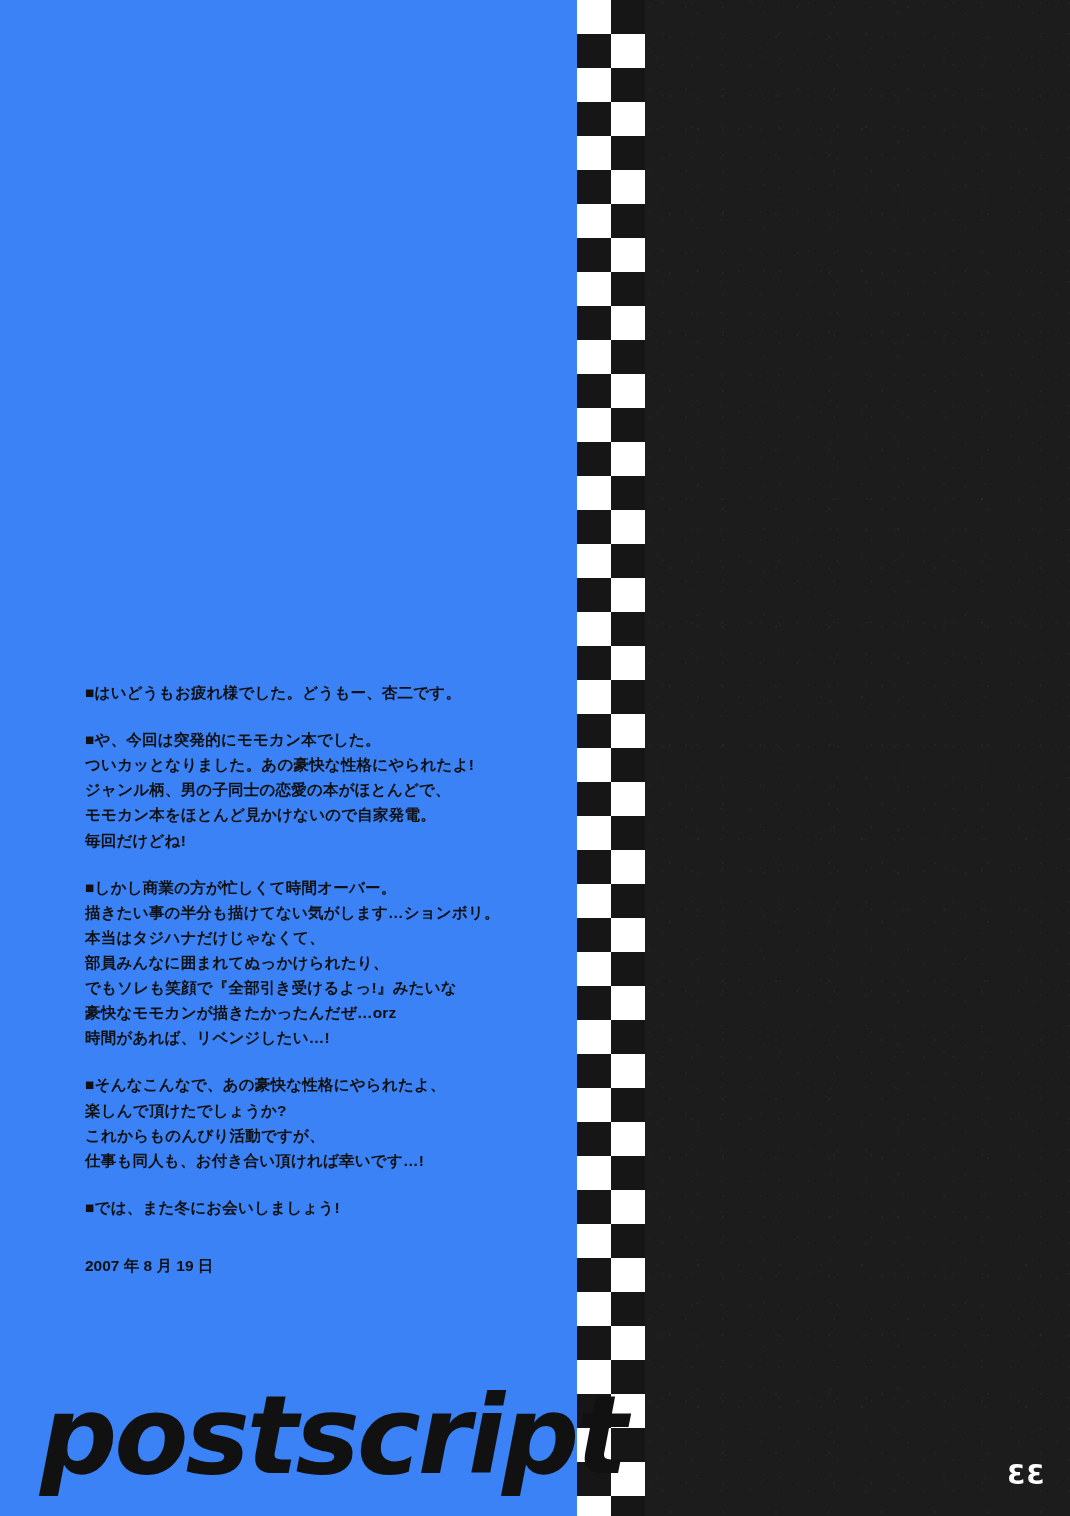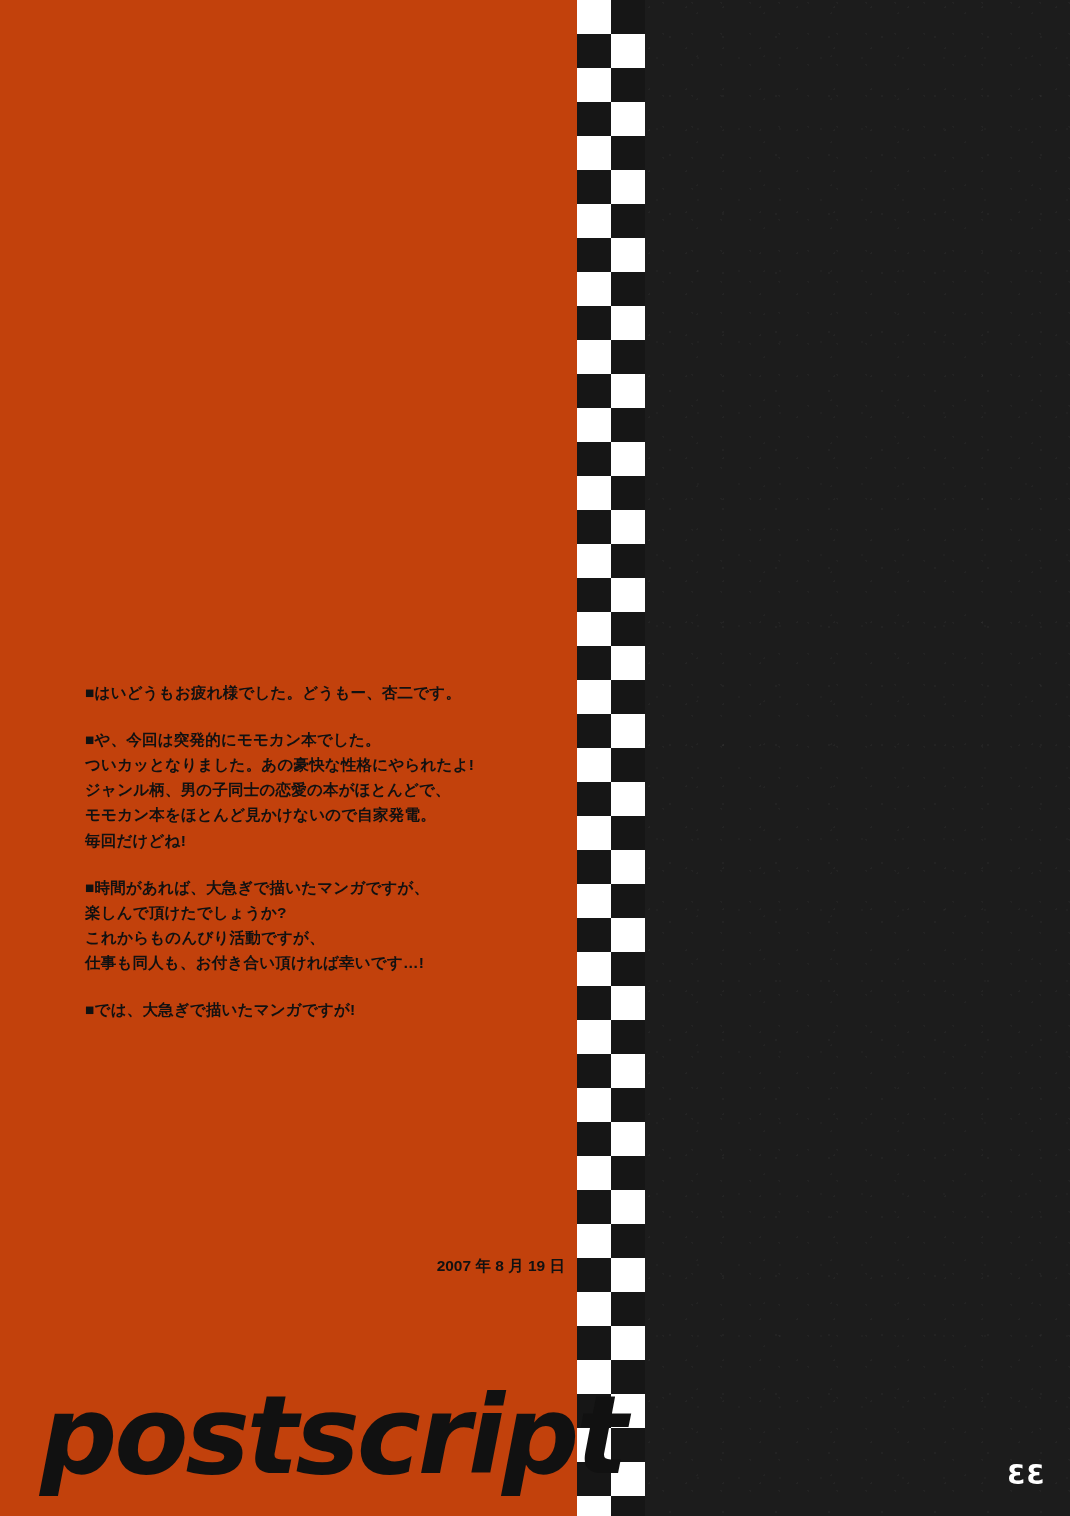--- a/index.html
+++ b/index.html
@@ -4,21 +4,21 @@
 <style>
   html, body {
     margin: 0;
     padding: 0;
     background: #ffffff;
   }
   .page {
     position: relative;
     width: 1070px;
     height: 1516px;
-    background: #c2410c;
+    background: #3b82f6;
     overflow: hidden;
     font-family: "Liberation Sans", sans-serif;
   }
   
   .dark-panel {
     position: absolute;
     top: 0;
     right: 0;
     width: 425px;
     height: 1516px;
@@ -62,21 +62,21 @@
     white-space: pre-line;
   }
   .para:last-of-type {
     margin-bottom: 0;
   }
   .signature {
     position: absolute;
     left: 85px;
     top: 1253px;
     width: 480px;
-    text-align: right;
+    text-align: left;
     color: #111111;
     font-size: 15.5px;
     font-weight: bold;
     line-height: 1.62;
   }
   .sig-line {
     display: block;
   }
   .sig-name {
     display: block;
@@ -117,25 +117,32 @@
 
   <div class="checker-strip"></div>
 
   <div class="afterword">
     <p class="para">■はいどうもお疲れ様でした。どうもー、杏二です。</p>
     <p class="para">■や、今回は突発的にモモカン本でした。
 ついカッとなりました。あの豪快な性格にやられたよ!
 ジャンル柄、男の子同士の恋愛の本がほとんどで、
 モモカン本をほとんど見かけないので自家発電。
 毎回だけどね!</p>
-    <p class="para">■時間があれば、大急ぎで描いたマンガですが、
+    <p class="para">■しかし商業の方が忙しくて時間オーバー。
+描きたい事の半分も描けてない気がします…ションボリ。
+本当はタジハナだけじゃなくて、
+部員みんなに囲まれてぬっかけられたり、
+でもソレも笑顔で『全部引き受けるよっ!』みたいな
+豪快なモモカンが描きたかったんだぜ…orz
+時間があれば、リベンジしたい…!</p>
+    <p class="para">■そんなこんなで、あの豪快な性格にやられたよ、
 楽しんで頂けたでしょうか?
 これからものんびり活動ですが、
 仕事も同人も、お付き合い頂ければ幸いです…!</p>
-    <p class="para">■では、大急ぎで描いたマンガですが!</p>
+    <p class="para">■では、また冬にお会いしましょう!</p>
   </div>
 
   <div class="signature">
     <span class="sig-line">2007 年 8 月 19 日</span>
   </div>
 
   <div class="postscript-title">postscript</div>
 
   <div class="page-number">33</div>
 

